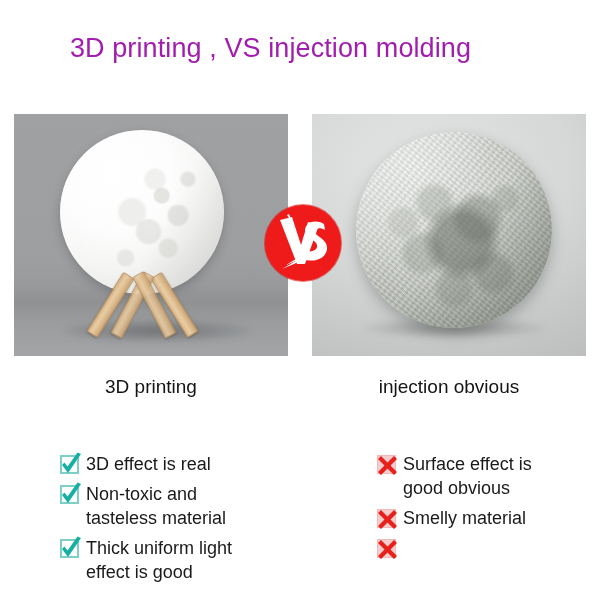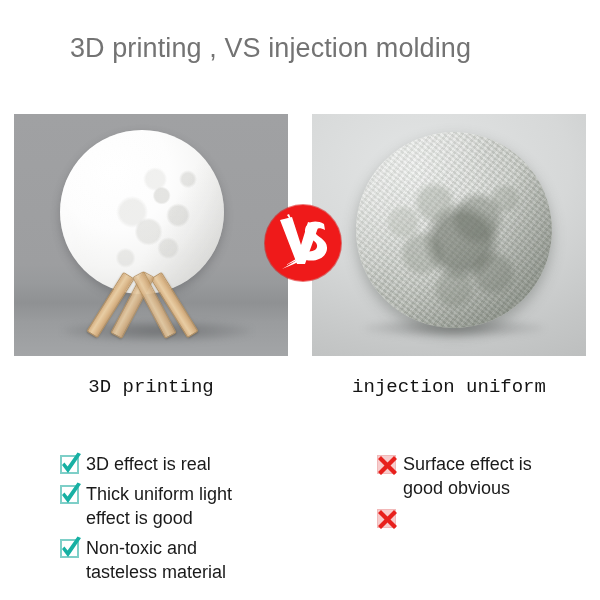--- a/index.html
+++ b/index.html
@@ -19,21 +19,21 @@
   
   .page-title {
     position: absolute;
     top: 33px;
     left: 0;
     width: 541px;
     text-align: center;
     font-size: 27px;
     font-weight: 400;
     letter-spacing: 0.1px;
-    color: #737373;
+    color: #a21caf;
     white-space: nowrap;
   }
 
   
   .panels {
     position: absolute;
     top: 114px;
     left: 14px;
     width: 572px;
     height: 242px;
@@ -206,21 +206,20 @@
     left: 0;
     width: 600px;
     height: 28px;
   }
   .caption {
     position: absolute;
     top: 0;
     font-size: 19px;
     color: #141414;
     white-space: nowrap;
-    font-family: Liberation Mono, monospace;
   }
   .caption-left  { left: 14px;  width: 274px; text-align: center; }
   .caption-right { left: 312px; width: 274px; text-align: center; }
 
   
   .lists {
     position: absolute;
     top: 452px;
     left: 0;
     width: 600px;
@@ -299,65 +298,73 @@
              L25 46 C38 52, 51 47, 52 37 C53 27, 41 25, 40 20 C39.4 16, 45 15, 50 18 Z" fill="#ffffff"></path>
 
     <path d="M30 42 C24 47, 16 52, 7 57 C15 54, 23 50, 31 46 Z" fill="#ffffff"></path>
     <path d="M33 38 C27 44, 19 48, 11 53 C19 50, 27 45, 34 41 Z" fill="#ffffff"></path>
     <path d="M12 3 C16 9, 20 15, 23 21 C19 14, 16 7, 14 2 Z" fill="#ffffff"></path>
   </svg>
 </div>
 
 <div class="captions">
   <div class="caption caption-left">3D printing</div>
-  <div class="caption caption-right">injection uniform</div>
+  <div class="caption caption-right">injection obvious</div>
 </div>
 
 <div class="lists">
 
   <div class="feature-col col-pros">
     <div class="feature-item">
       <span class="mark-icon mark-check">
         <svg width="25" height="27" viewBox="0 0 25 27">
             <path d="M3 13 L9 21 L22 2 L18.5 0.5 L8.6 14.5 L5.4 10.5 Z" fill="#16b0a3"></path>
           </svg>
       </span>
       <span class="feature-text">3D effect is real</span>
     </div>
     <div class="feature-item">
       <span class="mark-icon mark-check">
         <svg width="25" height="27" viewBox="0 0 25 27">
             <path d="M3 13 L9 21 L22 2 L18.5 0.5 L8.6 14.5 L5.4 10.5 Z" fill="#16b0a3"></path>
           </svg>
       </span>
-      <span class="feature-text">Thick uniform light
-effect is good</span>
+      <span class="feature-text">Non-toxic and
+tasteless material</span>
     </div>
     <div class="feature-item">
       <span class="mark-icon mark-check">
         <svg width="25" height="27" viewBox="0 0 25 27">
             <path d="M3 13 L9 21 L22 2 L18.5 0.5 L8.6 14.5 L5.4 10.5 Z" fill="#16b0a3"></path>
           </svg>
       </span>
-      <span class="feature-text">Non-toxic and
-tasteless material</span>
+      <span class="feature-text">Thick uniform light
+effect is good</span>
     </div>
   </div>
 
   <div class="feature-col col-cons">
     <div class="feature-item">
       <span class="mark-icon mark-cross">
         <svg width="21" height="21" viewBox="0 0 21 21">
             <path d="M4 1 L10.5 7.5 L17 1 L20 4 L13.5 10.5 L20 17 L17 20 L10.5 13.5 L4 20 L1 17 L7.5 10.5 L1 4 Z" fill="#e8201c"></path>
           </svg>
       </span>
       <span class="feature-text">Surface effect is
 good obvious</span>
     </div>
     <div class="feature-item">
       <span class="mark-icon mark-cross">
         <svg width="21" height="21" viewBox="0 0 21 21">
             <path d="M4 1 L10.5 7.5 L17 1 L20 4 L13.5 10.5 L20 17 L17 20 L10.5 13.5 L4 20 L1 17 L7.5 10.5 L1 4 Z" fill="#e8201c"></path>
           </svg>
       </span>
+      <span class="feature-text">Smelly material</span>
+    </div>
+    <div class="feature-item">
+      <span class="mark-icon mark-cross">
+        <svg width="21" height="21" viewBox="0 0 21 21">
+            <path d="M4 1 L10.5 7.5 L17 1 L20 4 L13.5 10.5 L20 17 L17 20 L10.5 13.5 L4 20 L1 17 L7.5 10.5 L1 4 Z" fill="#e8201c"></path>
+          </svg>
+      </span>
     </div>
   </div>
 </div>
 
 </body></html>

